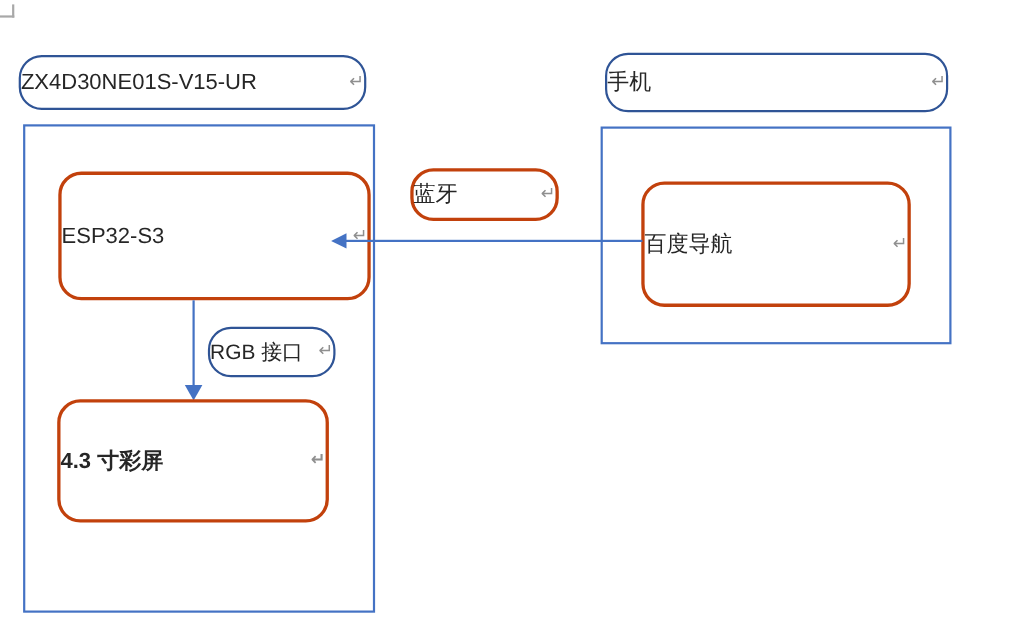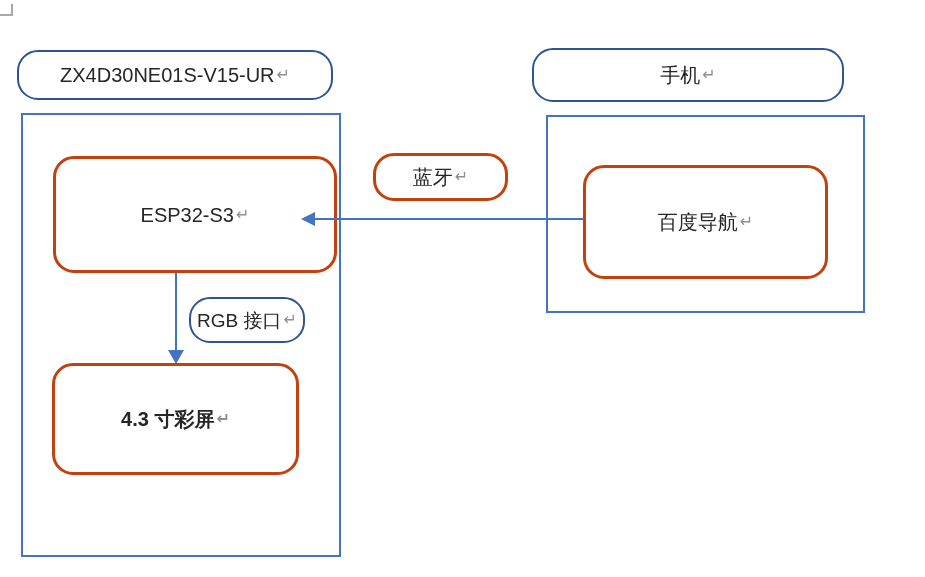--- a/index.html
+++ b/index.html
@@ -10,21 +10,21 @@
     background: #ffffff;
     font-family: "Liberation Sans", "DejaVu Sans", sans-serif;
     color: #262626;
     overflow: hidden;
   }
   .shape {
     position: absolute;
     box-sizing: border-box;
     display: flex;
     align-items: center;
-    justify-content: center;
+    justify-content: space-between;
     background: #ffffff;
     font-size: 20px;
     line-height: 1;
     white-space: nowrap;
     border-radius: 21px;
   }
   .container {
     position: absolute;
     box-sizing: border-box;
     border: 2px solid #4472C4;
@@ -69,21 +69,21 @@
 
   <div class="container" style="left:21px; top:113px; width:320px; height:444px;"></div>
 
   <div class="container" style="left:546px; top:115px; width:319px; height:198px;"></div>
 
   <div class="shape b2" style="left:17px; top:50px; width:316px; height:50px;">
     <span>ZX4D30NE01S-V15-UR</span>
       <span class="ret">↵</span>
   </div>
 
-  <div class="shape b2" style="left:532px; top:48px; width:312px; height:54px;">
+  <div class="shape b2" style="left:550px; top:48px; width:312px; height:54px;">
     <span>手机</span>
       <span class="ret">↵</span>
   </div>
 
   <div class="shape b3" style="left:53px; top:156px; width:284px; height:117px;">
     <span>ESP32-S3</span>
       <span class="ret">↵</span>
   </div>
 
   <div class="shape b3" style="left:583px; top:165px; width:245px; height:114px;">

